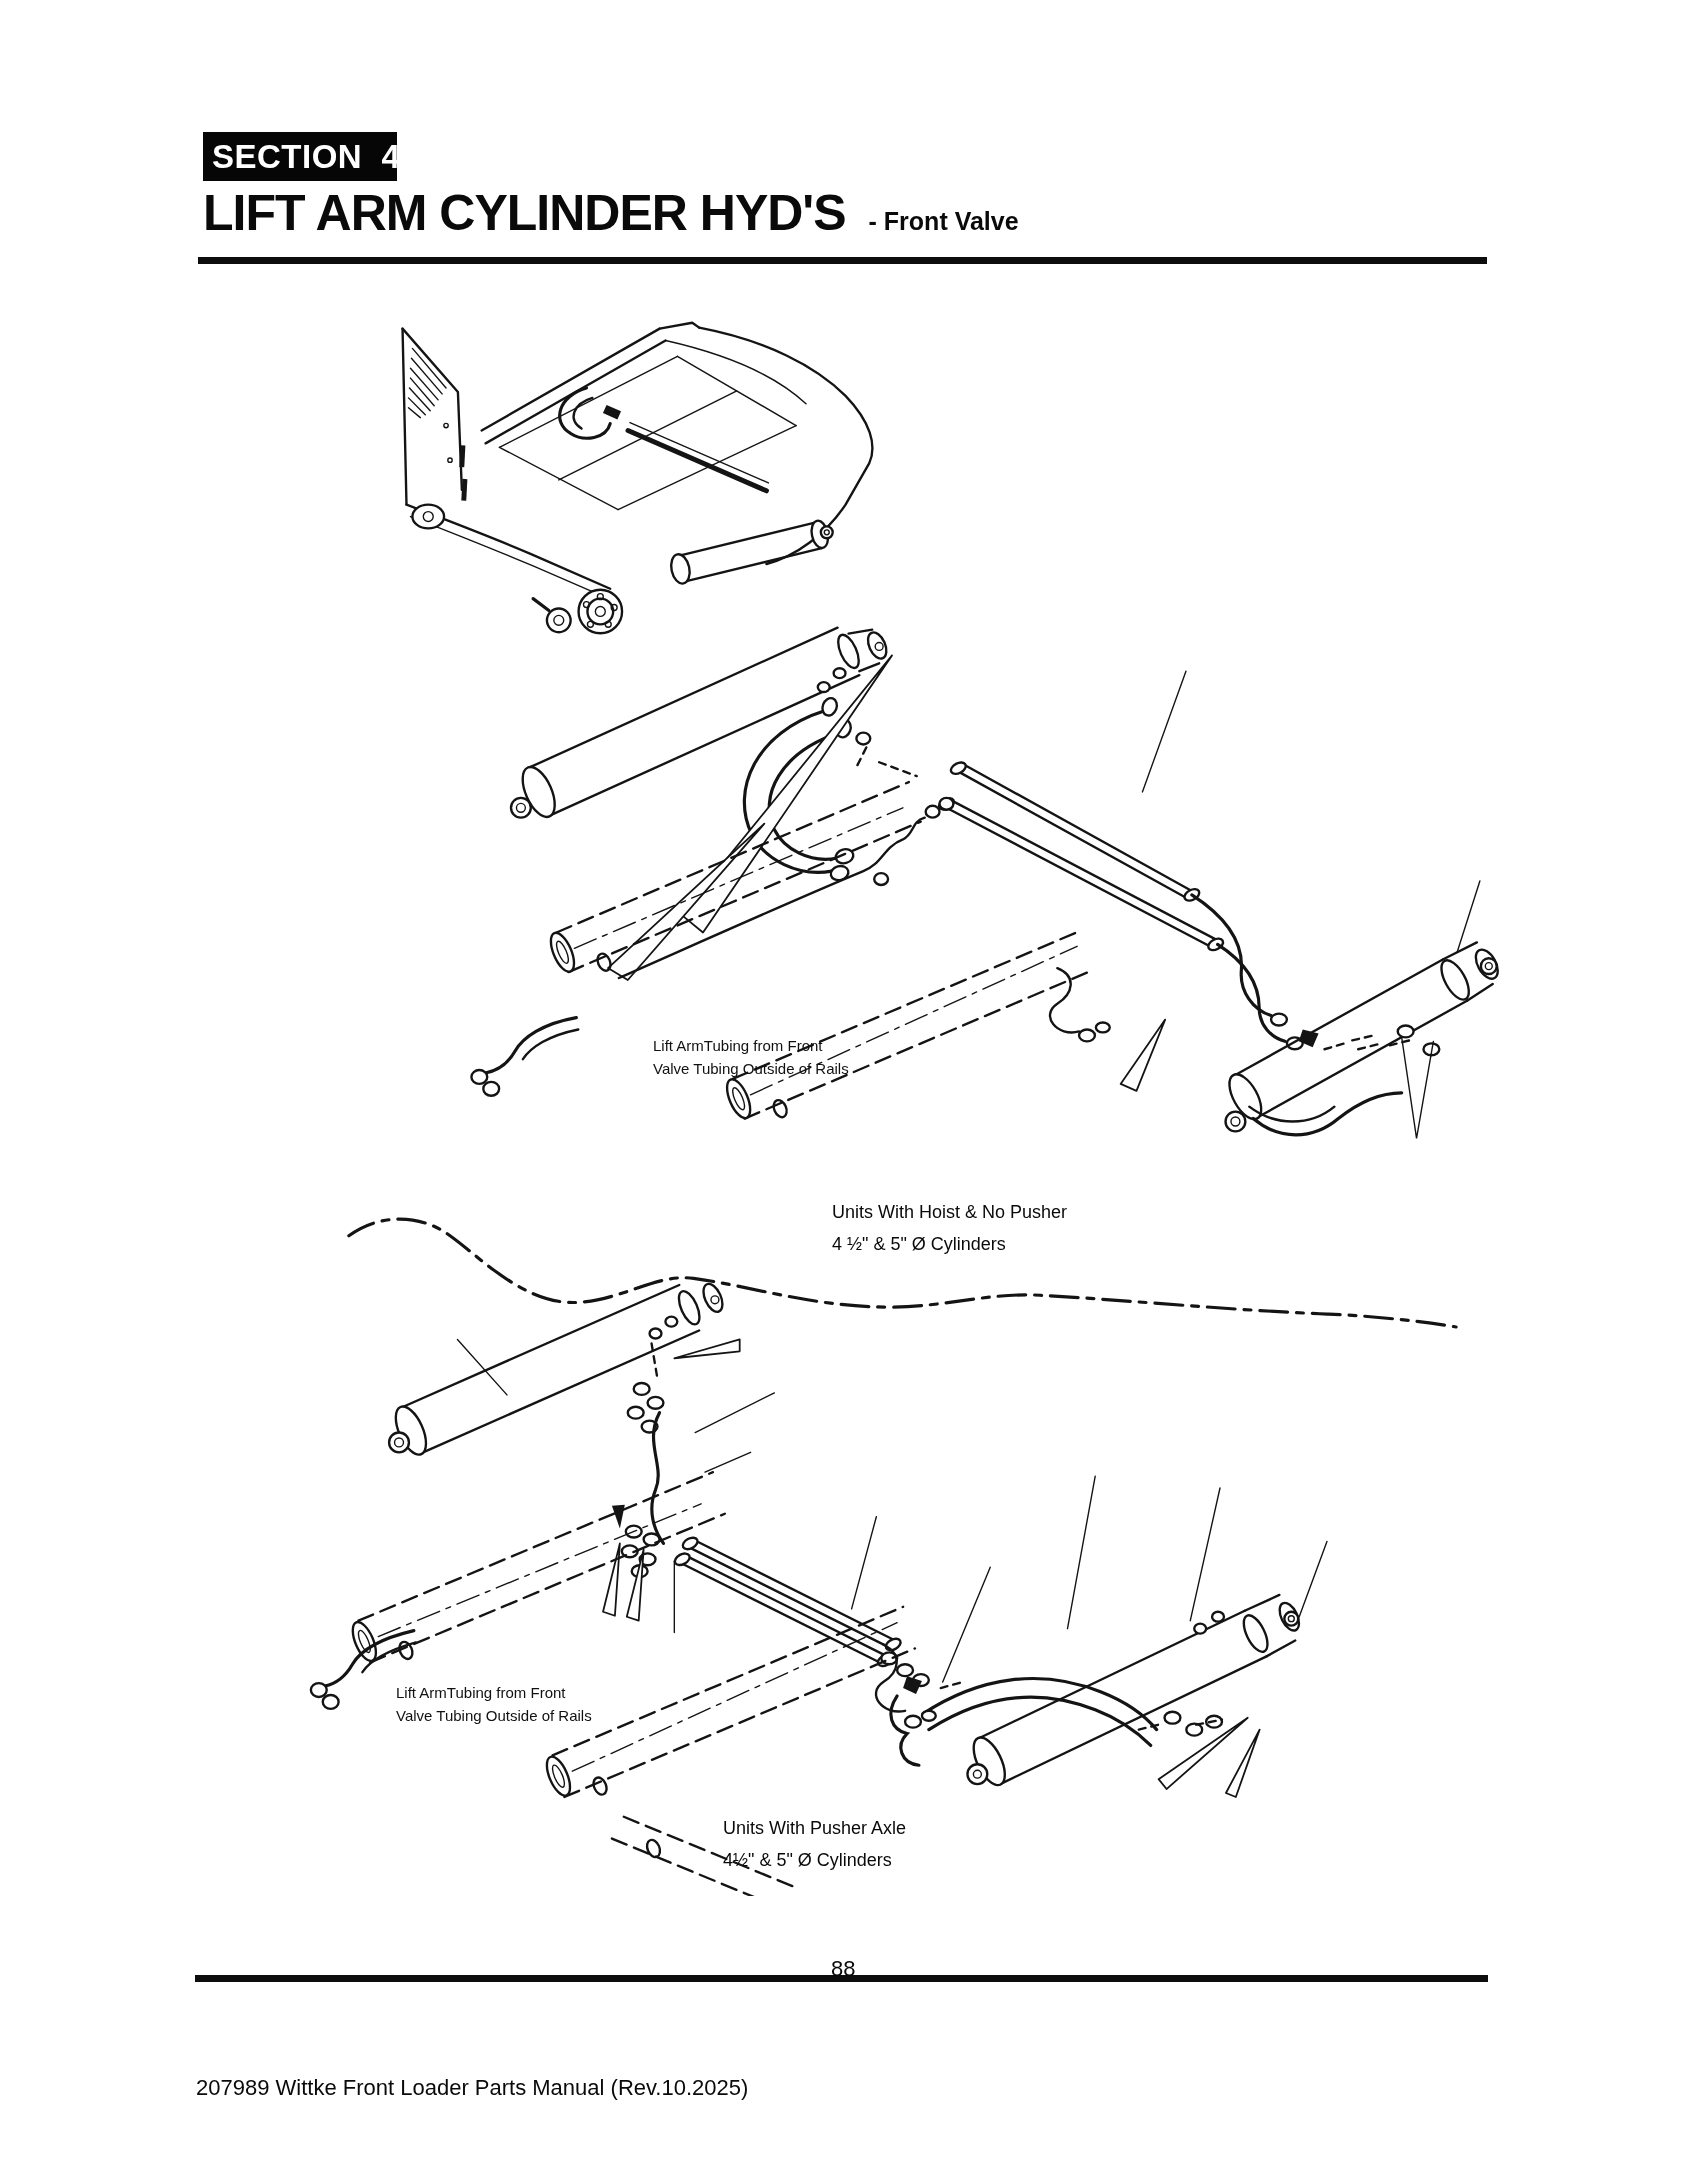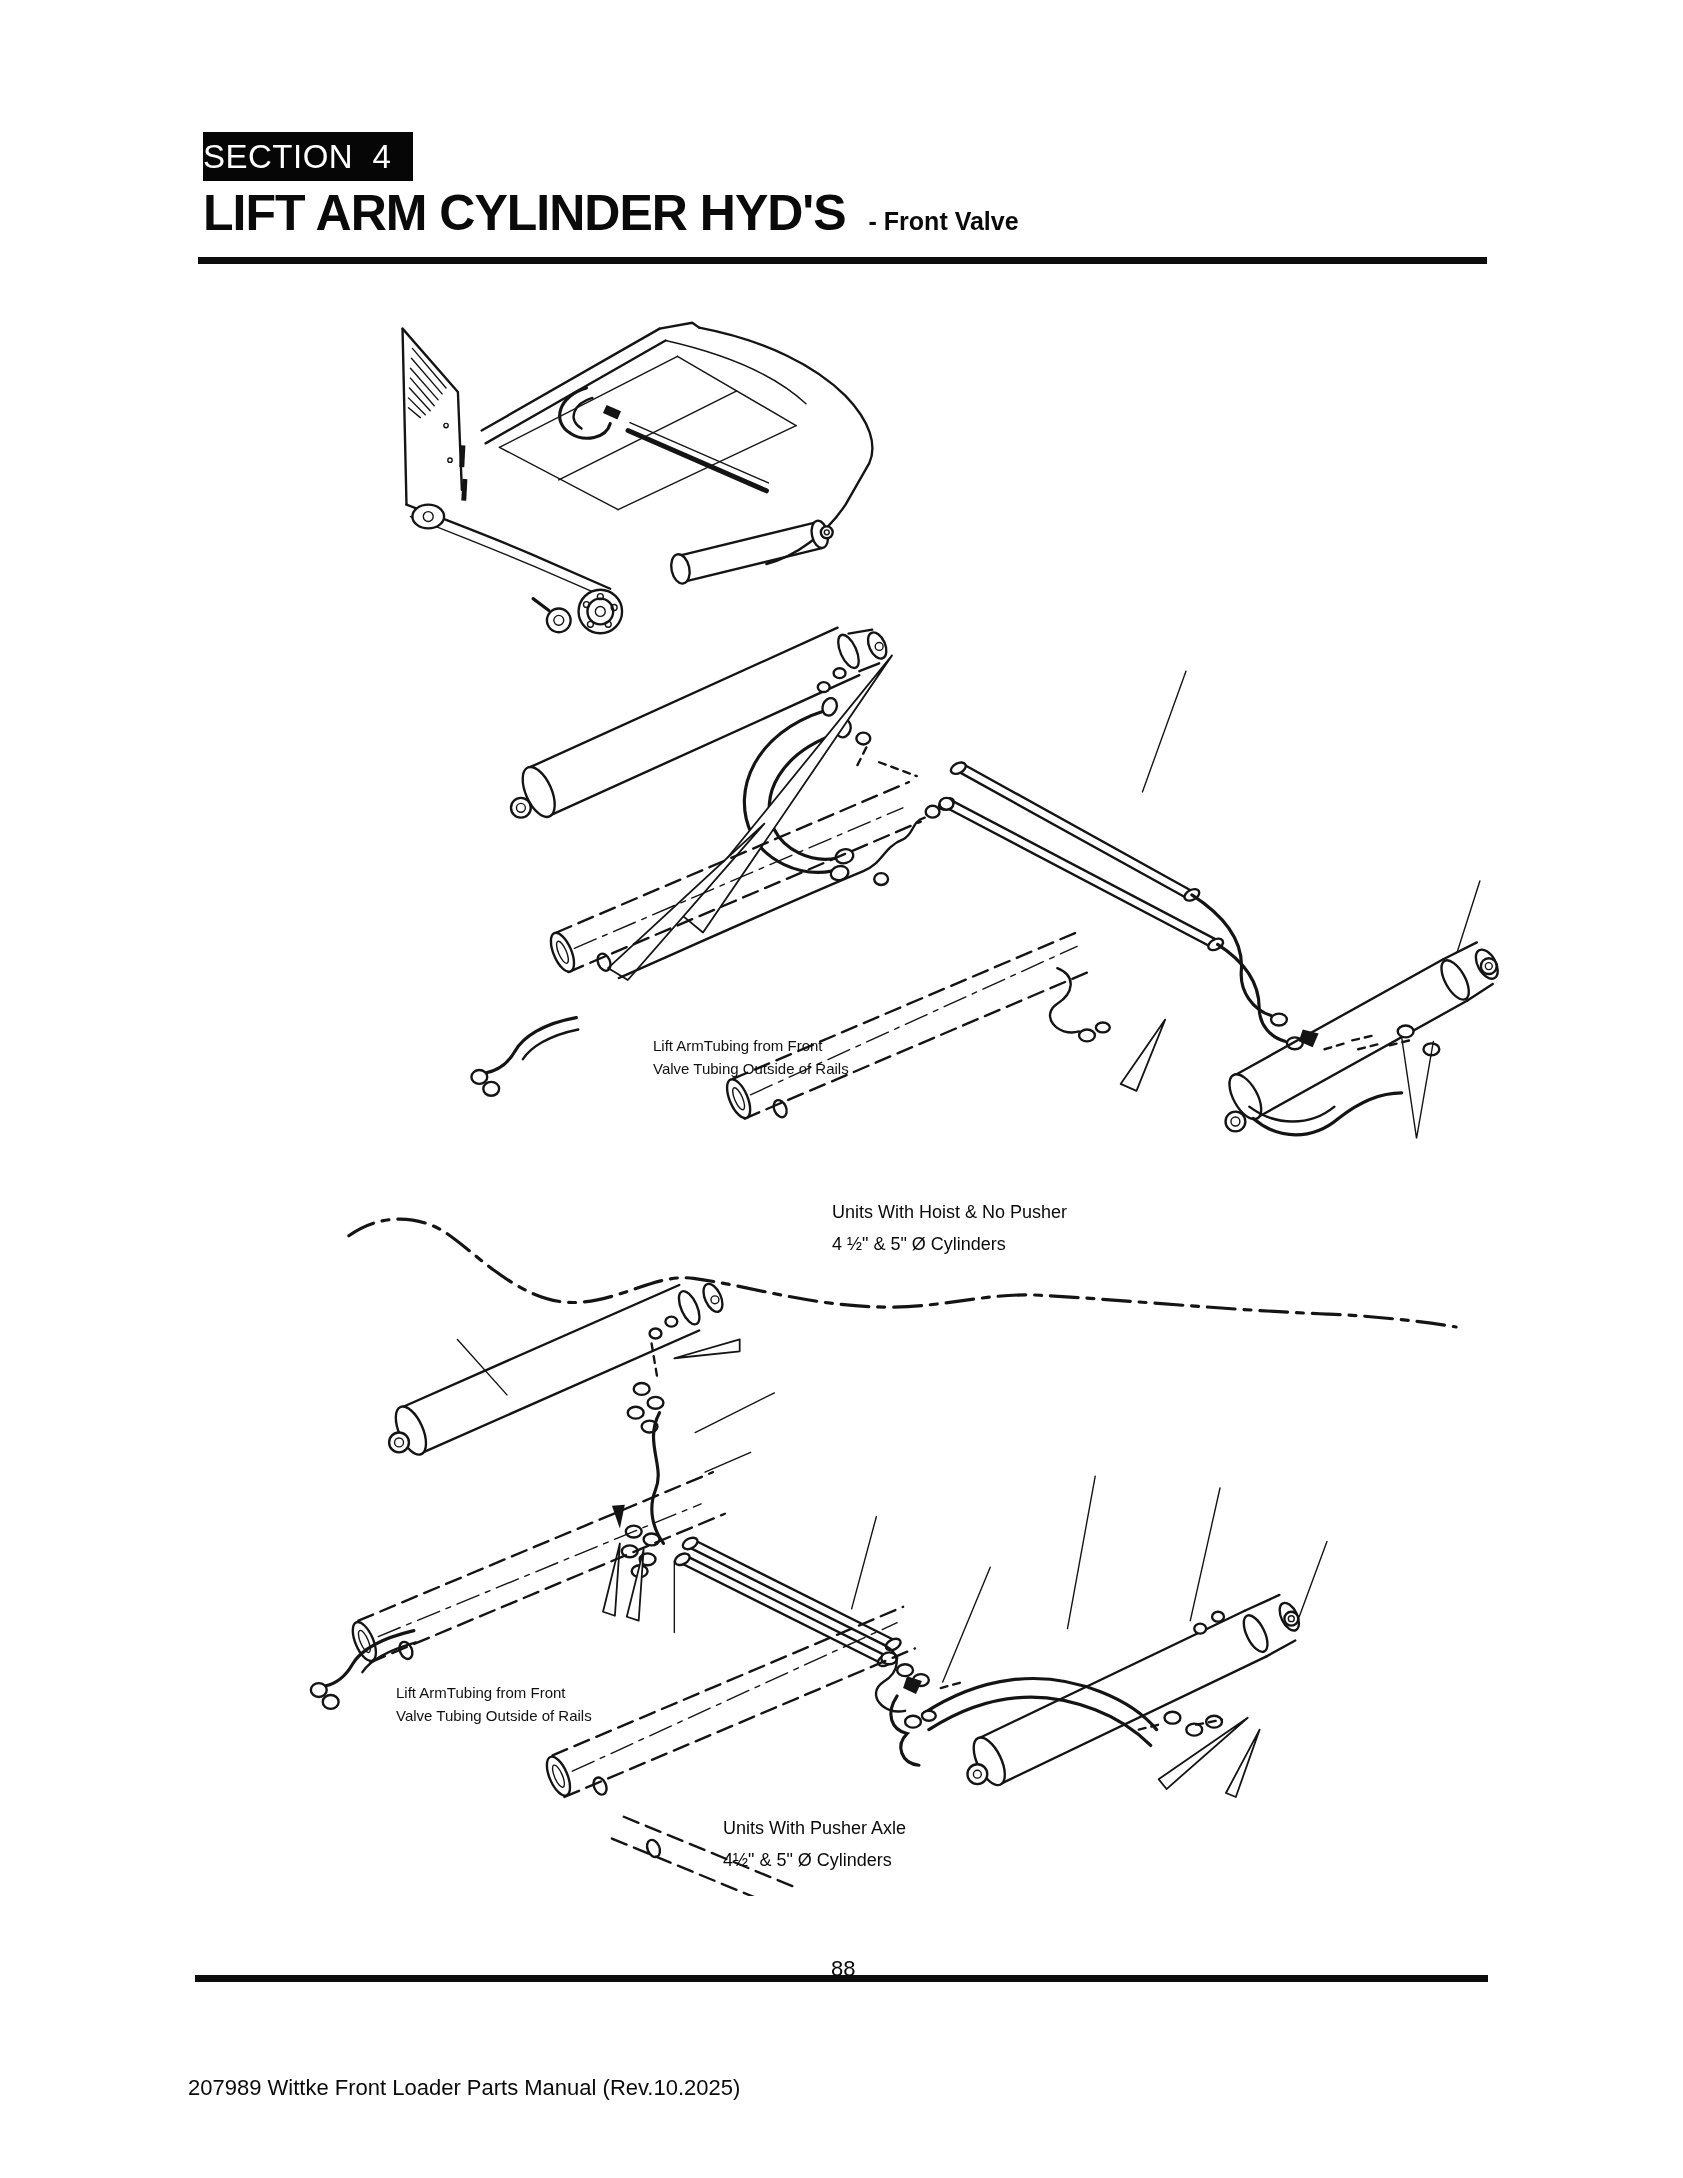--- a/index.html
+++ b/index.html
@@ -4,35 +4,35 @@
 <style>
   html,body{margin:0;padding:0;background:#e8e8e8;}
   #page{
     position:relative;width:1683px;height:2178px;background:#ffffff;
     font-family:"Liberation Sans","DejaVu Sans",sans-serif;color:#0a0a0a;
     overflow:hidden;margin:0 auto;
   }
   .abs{position:absolute;}
   
   #section-badge{
-    left:203px;top:132px;width:210px;height:49px;background:#060606;
-    color:#ffffff;font-weight:normal;font-size:33px;line-height:49px;
-    letter-spacing:0.5px;white-space:pre;box-sizing:border-box;
+    left:203px;top:132px;width:194px;height:49px;background:#060606;
+    color:#ffffff;font-weight:bold;font-size:33px;line-height:49px;
+    padding-left:9px;letter-spacing:0.5px;white-space:pre;box-sizing:border-box;
   }
   #title-row{left:203px;top:184px;display:flex;align-items:baseline;gap:23px;white-space:nowrap;}
   #title-main{font-size:50px;font-weight:bold;letter-spacing:-1px;}
   #title-suffix{font-size:25px;font-weight:bold;}
   .rule{background:#0d0d0d;height:7px;}
   #rule-top{left:198px;top:257px;width:1289px;}
   #rule-bottom{left:195px;top:1975px;width:1293px;}
   
   .dlabel{font-size:15px;line-height:23px;text-align:left;color:#111;}
   .dcaption{font-size:18px;line-height:32px;text-align:left;color:#0a0a0a;}
   
-  #footer-manual{left:188px;top:2075px;font-size:22px;}
+  #footer-manual{left:196px;top:2075px;font-size:22px;}
   #footer-page{left:831px;top:1956px;font-size:22px;}
   
   .s{stroke:#141414;fill:none;stroke-width:2.4;stroke-linecap:round;stroke-linejoin:round;}
   .s1{stroke:#141414;fill:none;stroke-width:1.4;stroke-linecap:round;}
   .s3{stroke:#141414;fill:none;stroke-width:3.2;stroke-linecap:round;}
   .s5{stroke:#141414;fill:none;stroke-width:5;stroke-linecap:round;}
   .fw{fill:#ffffff;stroke:#141414;stroke-width:2.4;stroke-linejoin:round;}
   .fk{fill:#141414;stroke:none;}
   .dash{stroke-dasharray:16 8;}
   .dashs{stroke-dasharray:7 6;}

